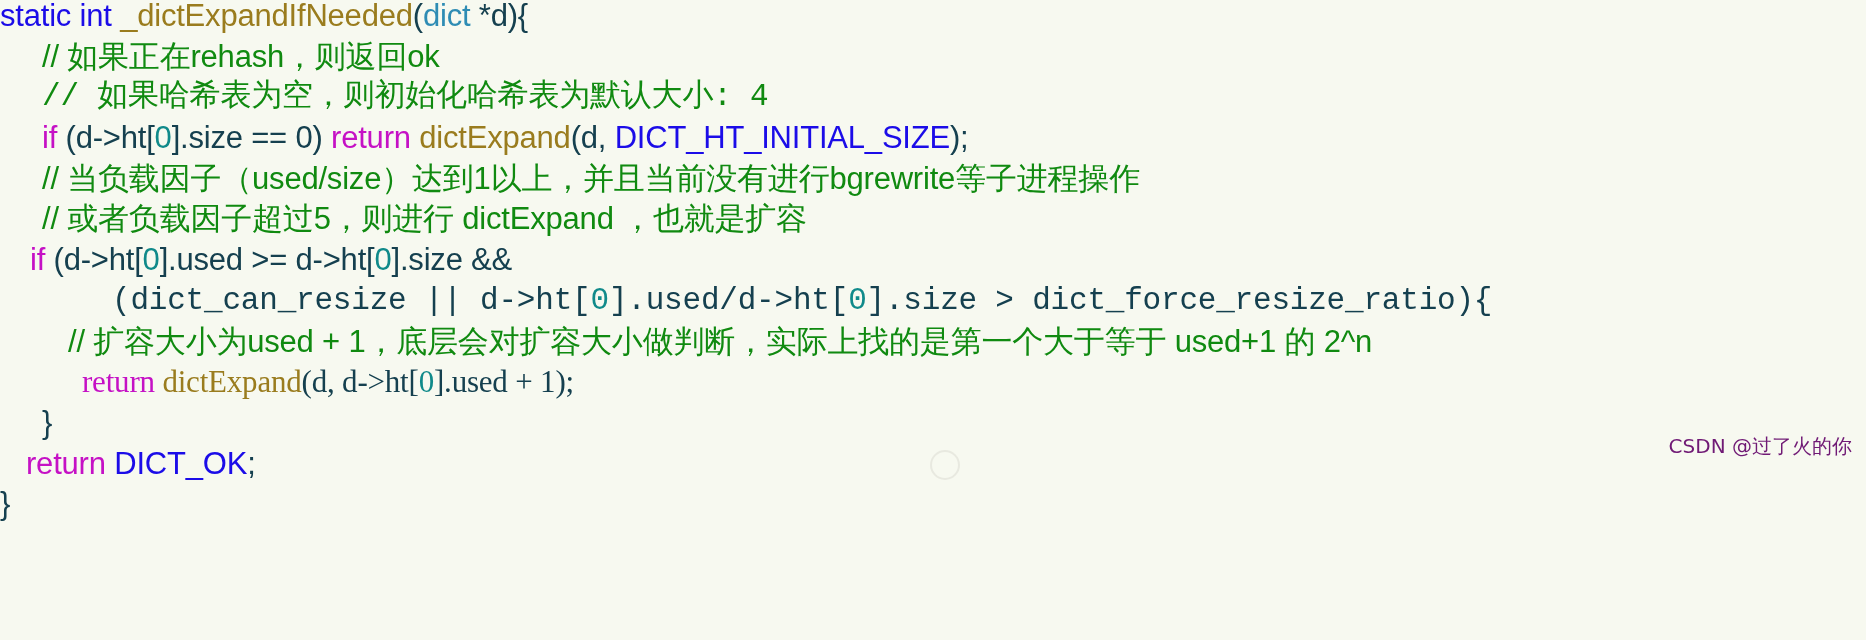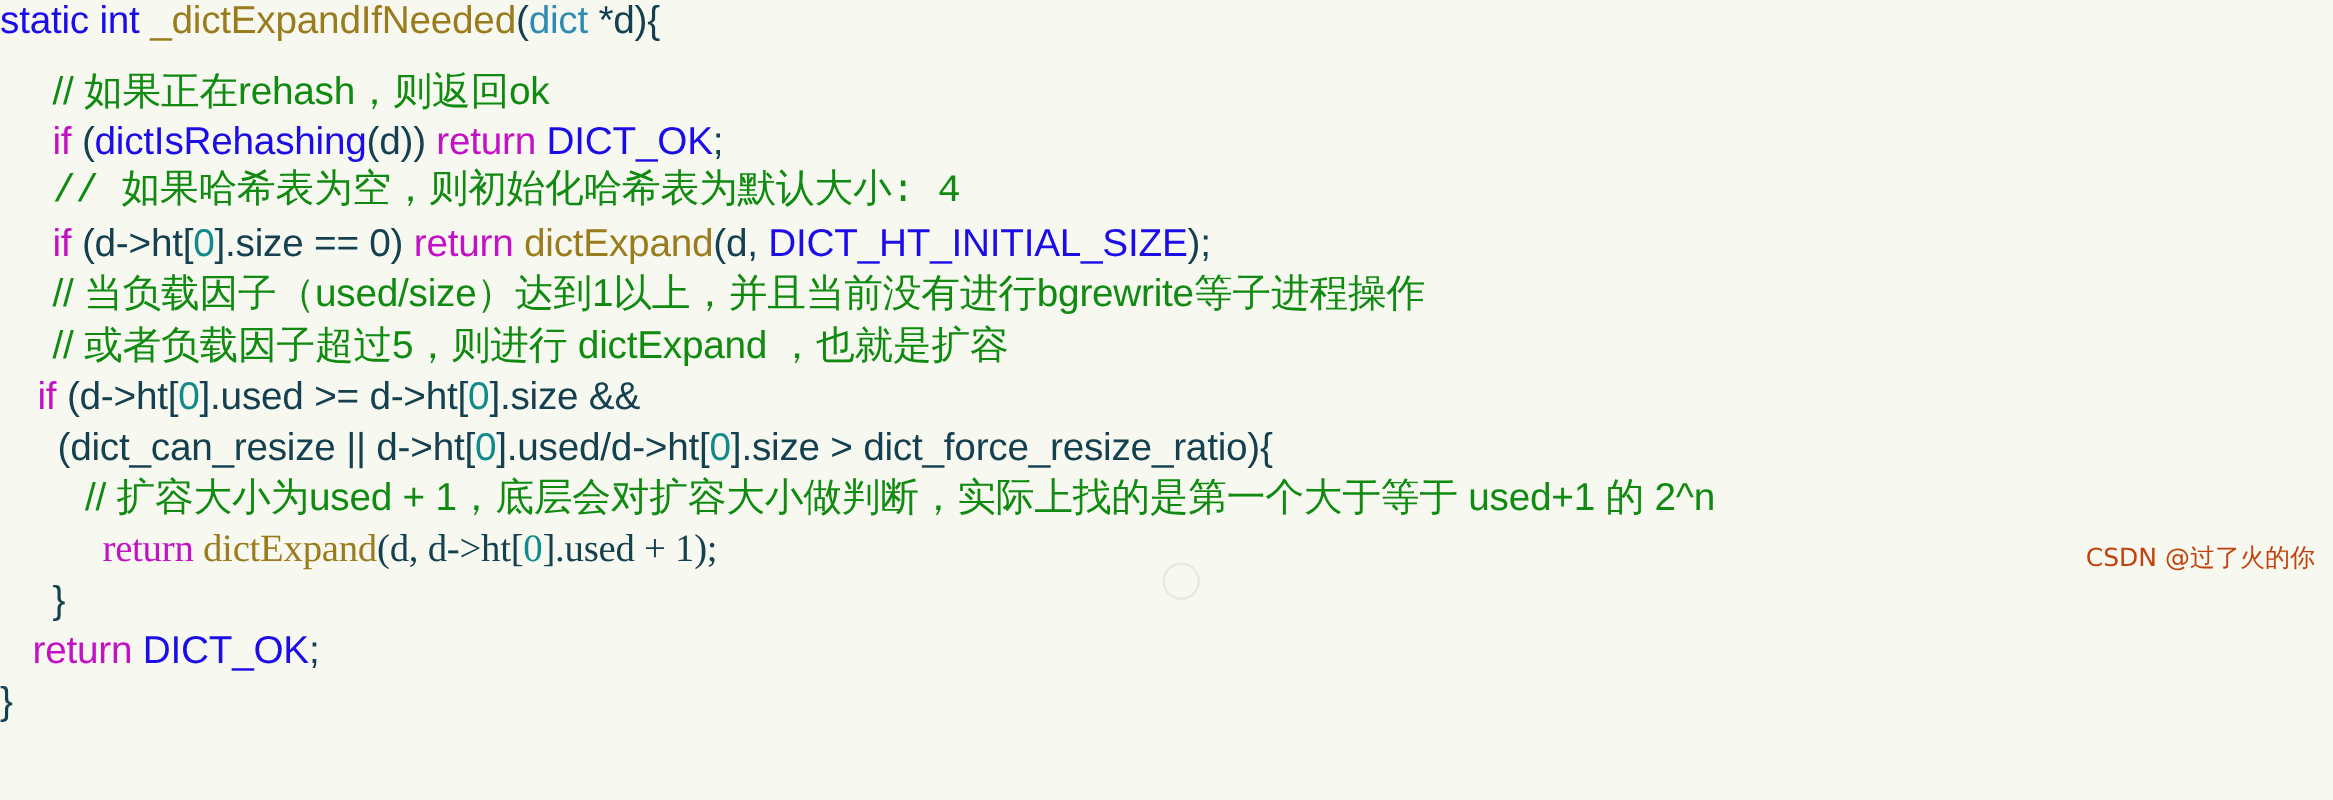--- a/index.html
+++ b/index.html
@@ -53,21 +53,21 @@
   .t-plain    { color: #15404f; }            
   .t-punct    { color: #15404f; }
   .t-num      { color: #108a8a; }            
   .t-const    { color: #1b0ce8; }
 
   #watermark {
     position: absolute;
     right: 14px;
     bottom: 8px;
     font-size: 20px;
-    color: #c2410c;
+    color: #701a75;
     font-family: "DejaVu Sans", "Liberation Sans", sans-serif;
     white-space: nowrap;
     user-select: none;
   }
 
   #scroll-hint {
     position: absolute;
     left: 930px;
     bottom: -12px;
     width: 26px;
@@ -76,28 +76,27 @@
     border-radius: 50%;
     opacity: 0.55;
   }
 </style>
 </head>
 <body>
 
 <div id="code-viewer">
   <div class="code-block" id="code-block">
       <div class="code-line" style="padding-left: 0px;"><span class="tok t-kw">static int</span><span class="tok t-plain"> </span><span class="tok t-fn">_dictExpandIfNeeded</span><span class="tok t-punct">(</span><span class="tok t-type">dict</span><span class="tok t-plain"> *d</span><span class="tok t-punct">){</span></div>
-      <div class="code-line" style="padding-left: 42px; margin-top: 16px;"><span class="tok t-com">// 如果正在rehash，则返回ok</span></div>
-      <div class="code-line" style="padding-left: 42px;"><span class="tok t-ctrl">if</span><span class="tok t-punct"> (</span><span class="tok t-kw">dictIsRehashing</span><span class="tok t-plain">(d)) </span><span class="tok t-ctrl">return</span><span class="tok t-plain"> </span><span class="tok t-const">DICT_OK</span><span class="tok t-punct">;</span></div>
+      <div class="code-line" style="padding-left: 42px;"><span class="tok t-com">// 如果正在rehash，则返回ok</span></div>
       <div class="code-line" style="padding-left: 42px; font-family: Liberation Mono, monospace;"><span class="tok t-com">// 如果哈希表为空，则初始化哈希表为默认大小: 4</span></div>
       <div class="code-line" style="padding-left: 42px;"><span class="tok t-ctrl">if</span><span class="tok t-plain"> (d-&gt;ht[</span><span class="tok t-num">0</span><span class="tok t-plain">].size == </span><span class="tok t-plain">0</span><span class="tok t-plain">) </span><span class="tok t-ctrl">return</span><span class="tok t-plain"> </span><span class="tok t-fn">dictExpand</span><span class="tok t-plain">(d, </span><span class="tok t-const">DICT_HT_INITIAL_SIZE</span><span class="tok t-punct">);</span></div>
       <div class="code-line" style="padding-left: 42px;"><span class="tok t-com">// 当负载因子（used/size）达到1以上，并且当前没有进行bgrewrite等子进程操作</span></div>
       <div class="code-line" style="padding-left: 42px;"><span class="tok t-com">// 或者负载因子超过5，则进行 dictExpand ，也就是扩容</span></div>
       <div class="code-line" style="padding-left: 30px;"><span class="tok t-ctrl">if</span><span class="tok t-plain"> (d-&gt;ht[</span><span class="tok t-num">0</span><span class="tok t-plain">].used &gt;= d-&gt;ht[</span><span class="tok t-num">0</span><span class="tok t-plain">].size &amp;&amp;</span></div>
-      <div class="code-line" style="padding-left: 46px;"><span class="tok t-plain">(dict_can_resize || d-&gt;ht[</span><span class="tok t-num">0</span><span class="tok t-plain">].used/d-&gt;ht[</span><span class="tok t-num">0</span><span class="tok t-plain">].size &gt; dict_force_resize_ratio){</span></div>
+      <div class="code-line" style="padding-left: 112px; font-family: Liberation Mono, monospace;"><span class="tok t-plain">(dict_can_resize || d-&gt;ht[</span><span class="tok t-num">0</span><span class="tok t-plain">].used/d-&gt;ht[</span><span class="tok t-num">0</span><span class="tok t-plain">].size &gt; dict_force_resize_ratio){</span></div>
       <div class="code-line" style="padding-left: 68px;"><span class="tok t-com">// 扩容大小为used + 1，底层会对扩容大小做判断，实际上找的是第一个大于等于 used+1 的 2^n</span></div>
       <div class="code-line" style="padding-left: 82px; font-family: Liberation Serif, serif;"><span class="tok t-ctrl">return</span><span class="tok t-plain"> </span><span class="tok t-fn">dictExpand</span><span class="tok t-plain">(d, d-&gt;ht[</span><span class="tok t-num">0</span><span class="tok t-plain">].used + </span><span class="tok t-plain">1</span><span class="tok t-punct">);</span></div>
       <div class="code-line" style="padding-left: 42px;"><span class="tok t-punct">}</span></div>
       <div class="code-line" style="padding-left: 26px;"><span class="tok t-ctrl">return</span><span class="tok t-plain"> </span><span class="tok t-const">DICT_OK</span><span class="tok t-punct">;</span></div>
       <div class="code-line" style="padding-left: 0px;"><span class="tok t-punct">}</span></div>
     </div>
 
   <div id="scroll-hint"></div>
 
   <div id="watermark">CSDN @过了火的你</div>

